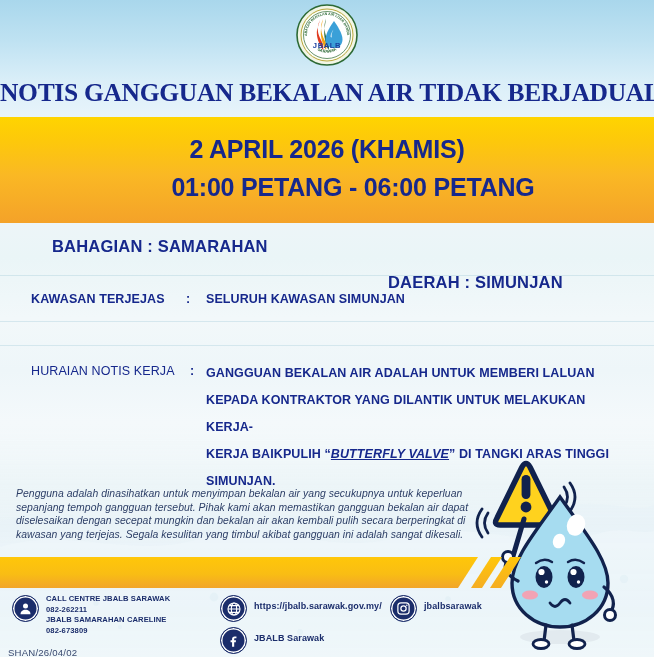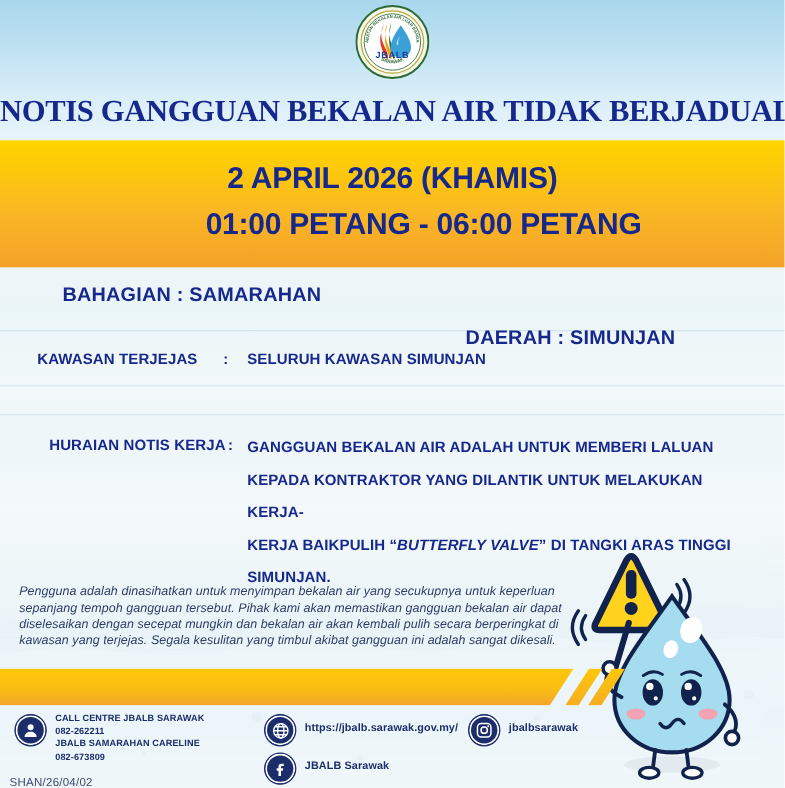--- a/index.html
+++ b/index.html
@@ -89,33 +89,33 @@
   .kawasan-colon {
     position:absolute; left:186px; top:69px;
     font-size:12.5px; font-weight:bold; color:#16288c;
   }
   .kawasan-value {
     position:absolute; left:206px; top:69px;
     font-size:12.5px; font-weight:bold; color:#16288c; letter-spacing:0.1px;
   }
 
   .huraian-label {
-    position:absolute; left:41px; top:141px;
-    font-size:12.5px; font-weight:bold; color:#16288c; letter-spacing:0.1px;
+    position:absolute; left:31px; top:141px;
+    font-size:12.5px; font-weight:normal; color:#16288c; letter-spacing:0.1px;
   }
   .huraian-colon {
     position:absolute; left:190px; top:141px;
     font-size:12.5px; font-weight:bold; color:#16288c;
   }
   .huraian-body {
     position:absolute; left:206px; top:137px; width:420px;
     font-size:12.5px; font-weight:bold; color:#16288c;
     line-height:27px; letter-spacing:0.1px;
   }
-  .huraian-body i { font-style:italic; }
+  .huraian-body i { font-style:italic;text-decoration:underline; }
 
   .notice-text {
     position:absolute; left:16px; top:264px; width:455px;
     font-size:10.4px; font-style:italic; color:#2c3e66;
     line-height:13.6px; letter-spacing:0.05px; text-align:left;
   }
 
   
   .hubungi-wrap {
     position:absolute; left:0; top:334px; width:654px; height:33px;

